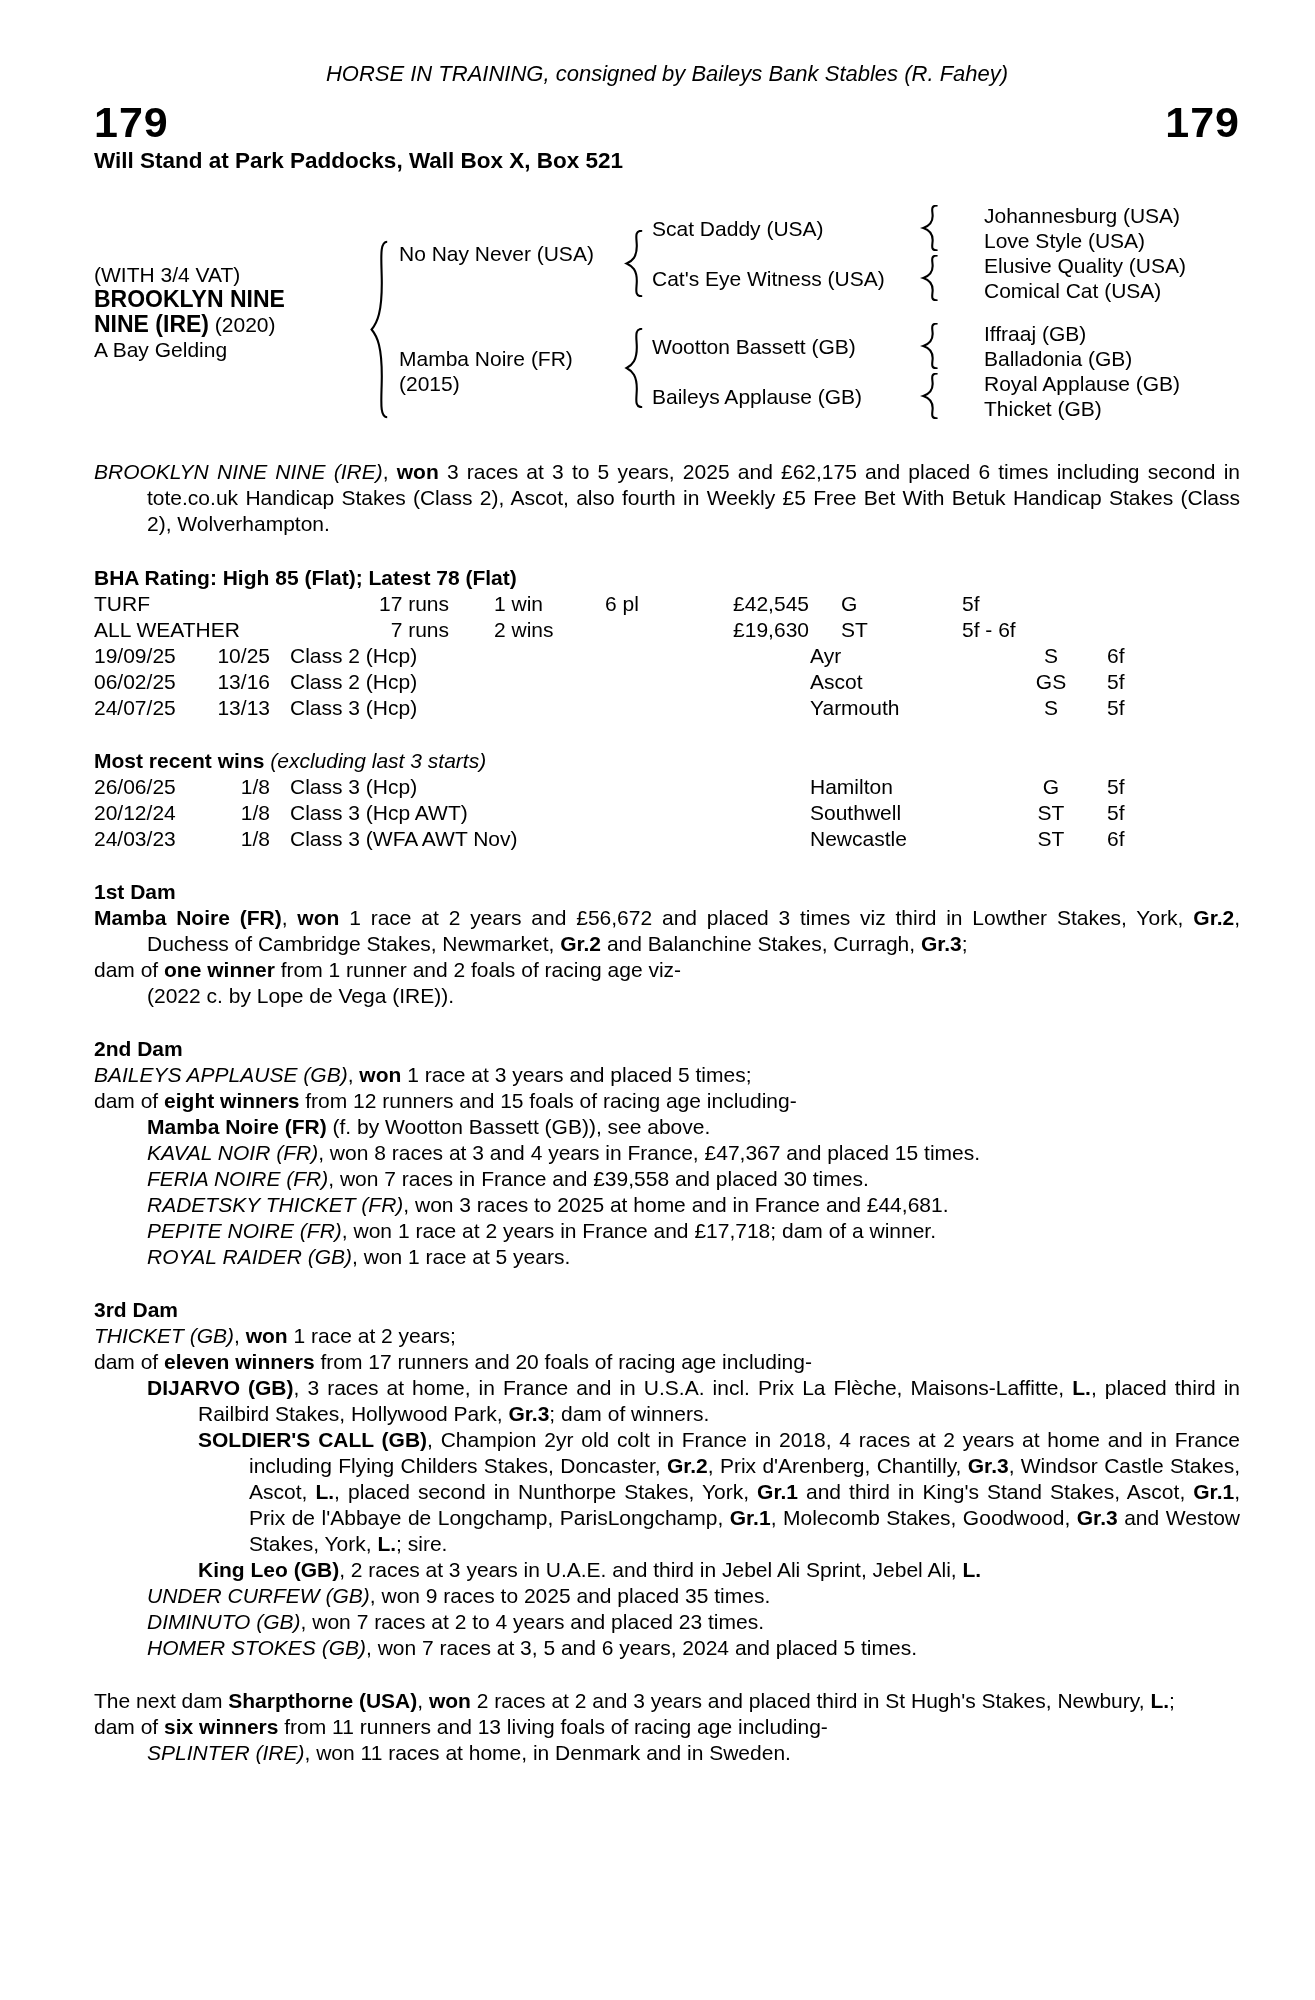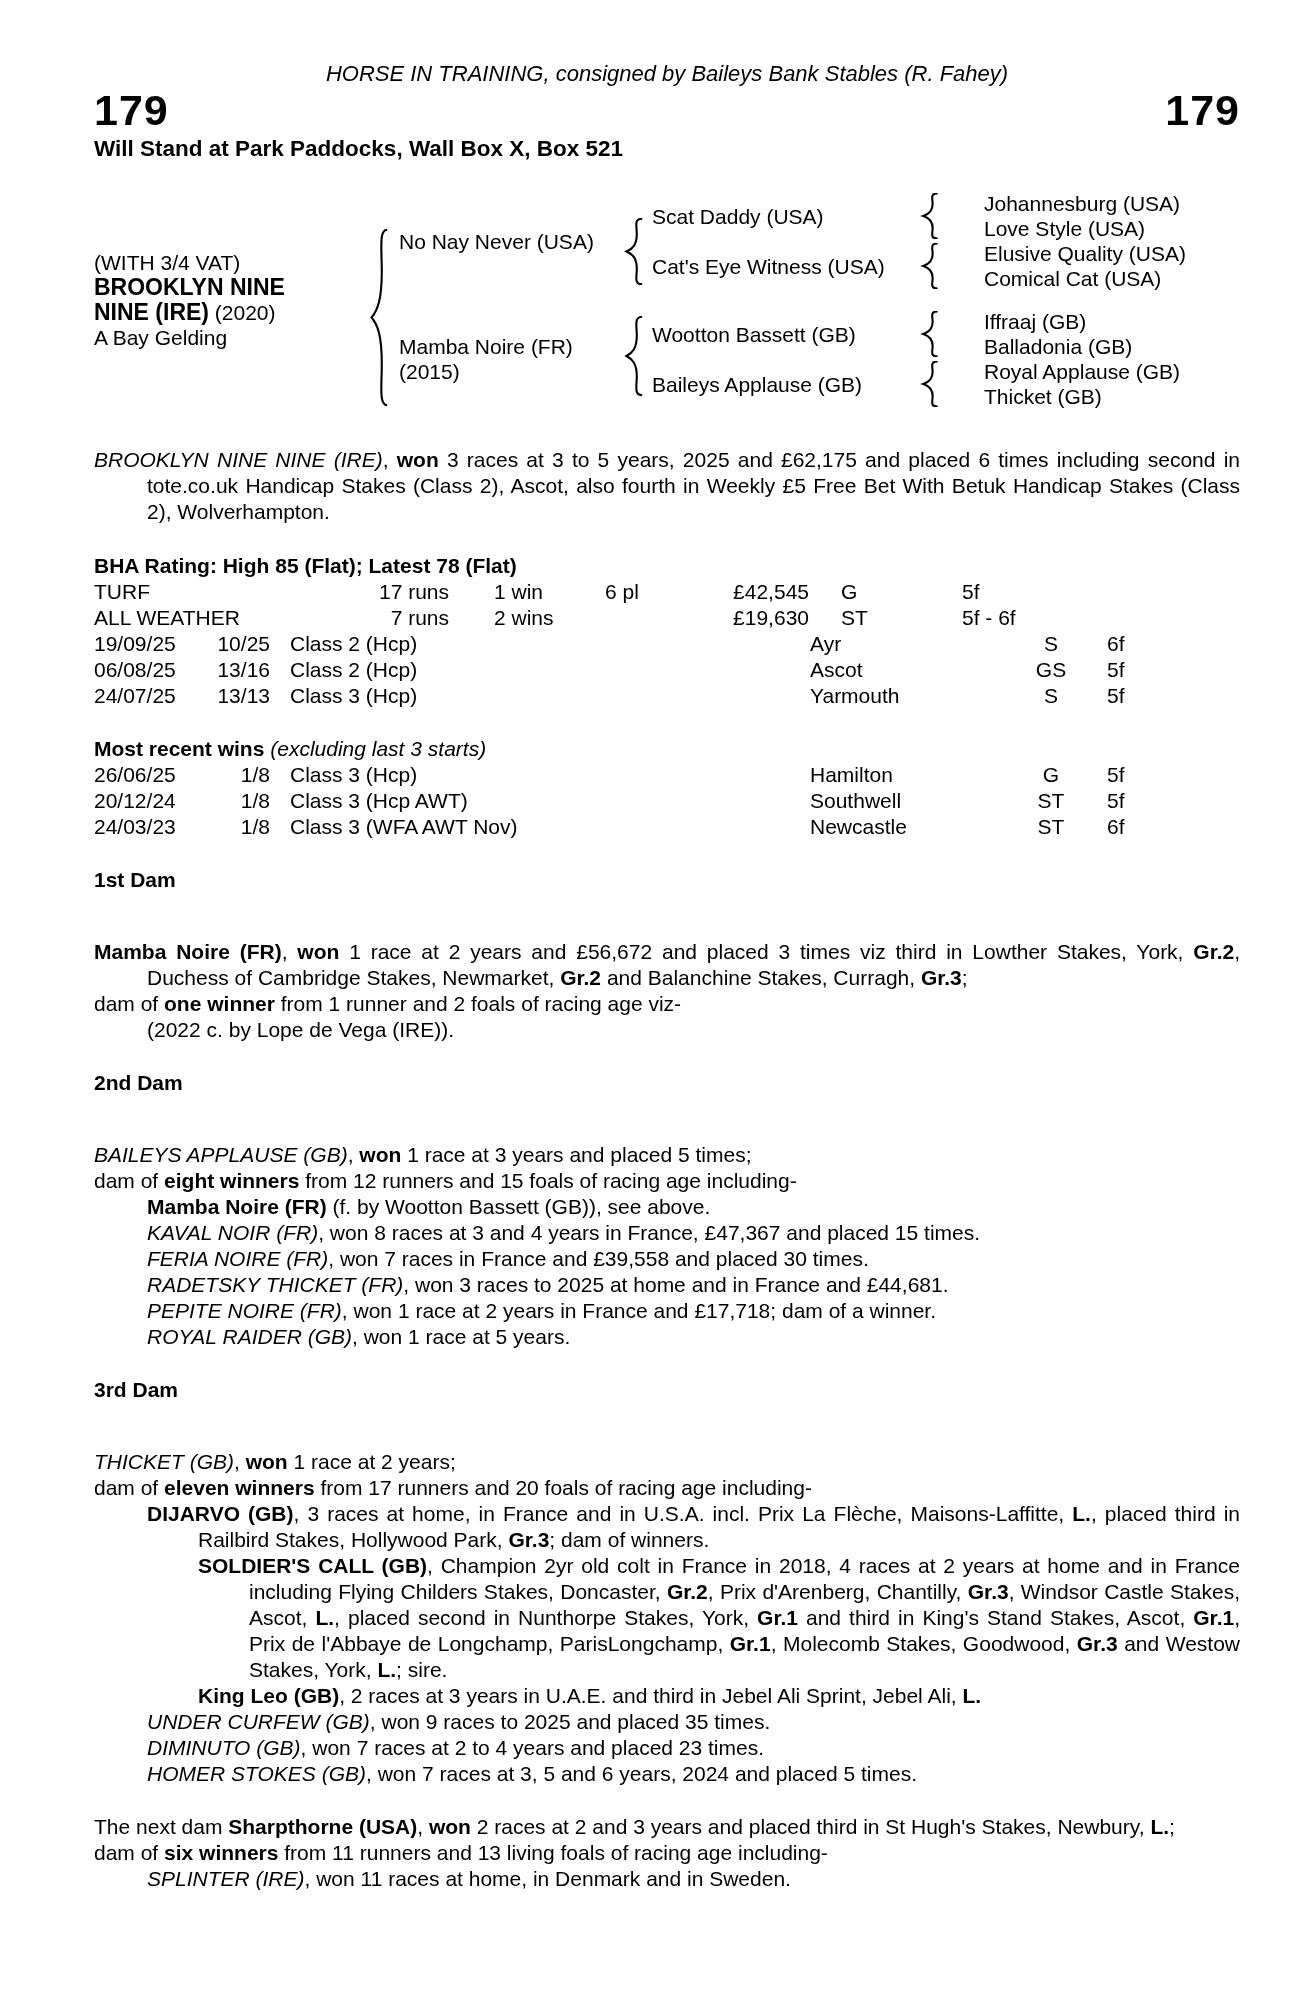--- a/index.html
+++ b/index.html
@@ -11,21 +11,21 @@
     font-size: 21px; line-height: 26px;
     overflow: hidden;
   }
   .page { padding: 0 75px 0 94px; width: 1315px; }
 
   .b { font-weight: 700; }
   .i { font-style: italic; }
 
   
   .consignor { margin-top: 62px; text-align: center; font-style: italic; font-size: 22px; line-height: 24px; }
-  .lots-row { display: flex; justify-content: space-between; align-items: flex-end; margin-top: 4px; }
+  .lots-row { display: flex; justify-content: space-between; align-items: flex-end; margin-top: 16px; }
   .lot-num { font-size: 43px; font-weight: 700; line-height: 40px; letter-spacing: 1px; }
   .stand { font-size: 22.5px; font-weight: 700; line-height: 24px; margin-top: 7px; }
 
   
   .pg {
     margin-top: 30px;
     display: grid;
     grid-template-columns: 270px 35px 223px 30px 266px 30px 1fr;
     grid-template-rows: 25px 25px 25px 25px 18px 25px 25px 25px 25px;
   }
@@ -44,21 +44,21 @@
   .brace-sire { grid-column: 4; grid-row: 2 / 5; padding: 2px 5px 6px 1px; }
   .brace-dam  { grid-column: 4; grid-row: 6 / 10; padding: 7px 5px 13px 1px; }
   .brace-gp1 { grid-column: 6; grid-row: 1 / 3; padding: 2px 6px 2px 2px; }
   .brace-gp2 { grid-column: 6; grid-row: 3 / 5; padding: 2px 6px 2px 2px; }
   .brace-gp3 { grid-column: 6; grid-row: 6 / 8; padding: 2px 6px 2px 2px; }
   .brace-gp4 { grid-column: 6; grid-row: 8 / 10; padding: 2px 6px 2px 2px; }
   .brace-svg { width: 100%; height: 100%; display: block; }
 
   
   p { margin: 0; text-align: justify; }
-  .hang  { padding-left: 53px; text-indent: -53px; margin-top: 46px; }
+  .hang  { padding-left: 53px; text-indent: -53px; }
   .i1    { padding-left: 53px; }
   .hang2 { padding-left: 104px; text-indent: -51px; }
   .i2    { padding-left: 104px; }
   .hang3 { padding-left: 155px; text-indent: -51px; }
 
   .summary { margin-top: 38px; }
 
   .bha-line { margin-top: 28px; font-weight: 700; }
 
   .stats-row { display: flex; }
@@ -187,21 +187,21 @@
 
   <div class="race-row">
     <span class="r-date">19/09/25</span>
     <span class="r-pos">10/25</span>
     <span class="r-cls">Class 2 (Hcp)</span>
     <span class="r-course">Ayr</span>
     <span class="r-going">S</span>
     <span class="r-dist">6f</span>
   </div>
   <div class="race-row">
-    <span class="r-date">06/08/25</span>
+    <span class="r-date">06/02/25</span>
     <span class="r-pos">13/16</span>
     <span class="r-cls">Class 2 (Hcp)</span>
     <span class="r-course">Ascot</span>
     <span class="r-going">GS</span>
     <span class="r-dist">5f</span>
   </div>
   <div class="race-row">
     <span class="r-date">24/07/25</span>
     <span class="r-pos">13/13</span>
     <span class="r-cls">Class 3 (Hcp)</span>

